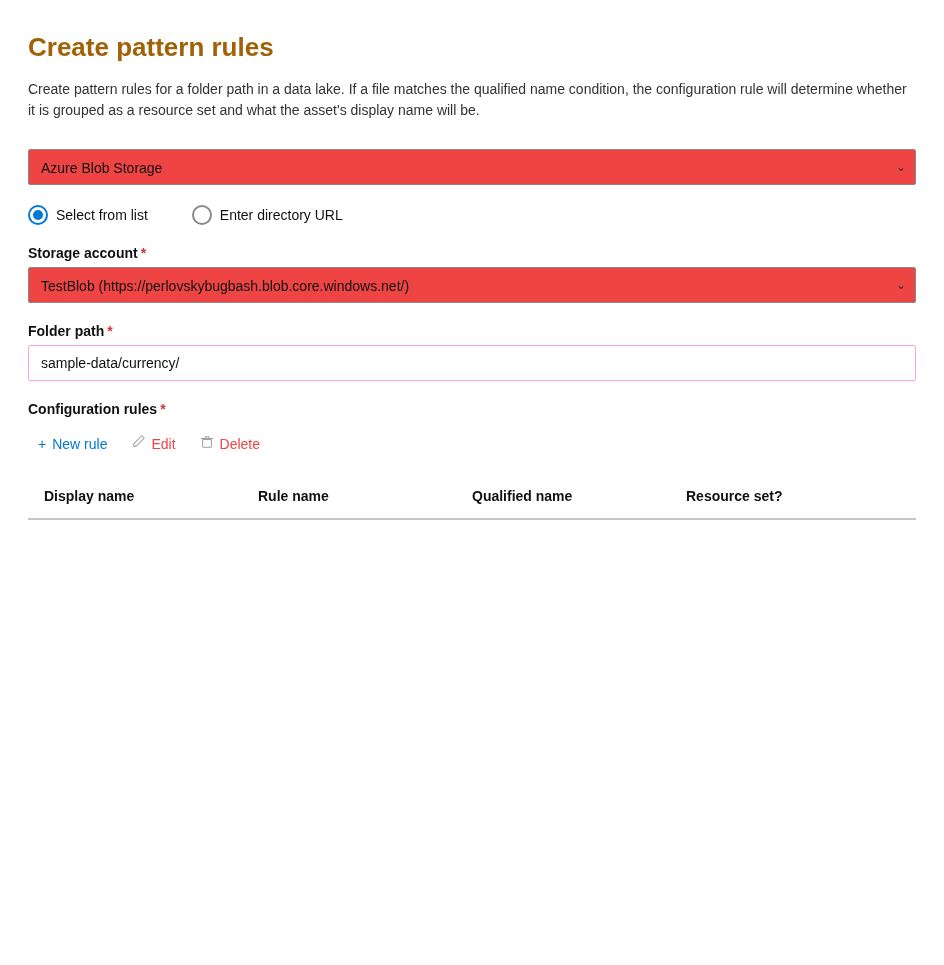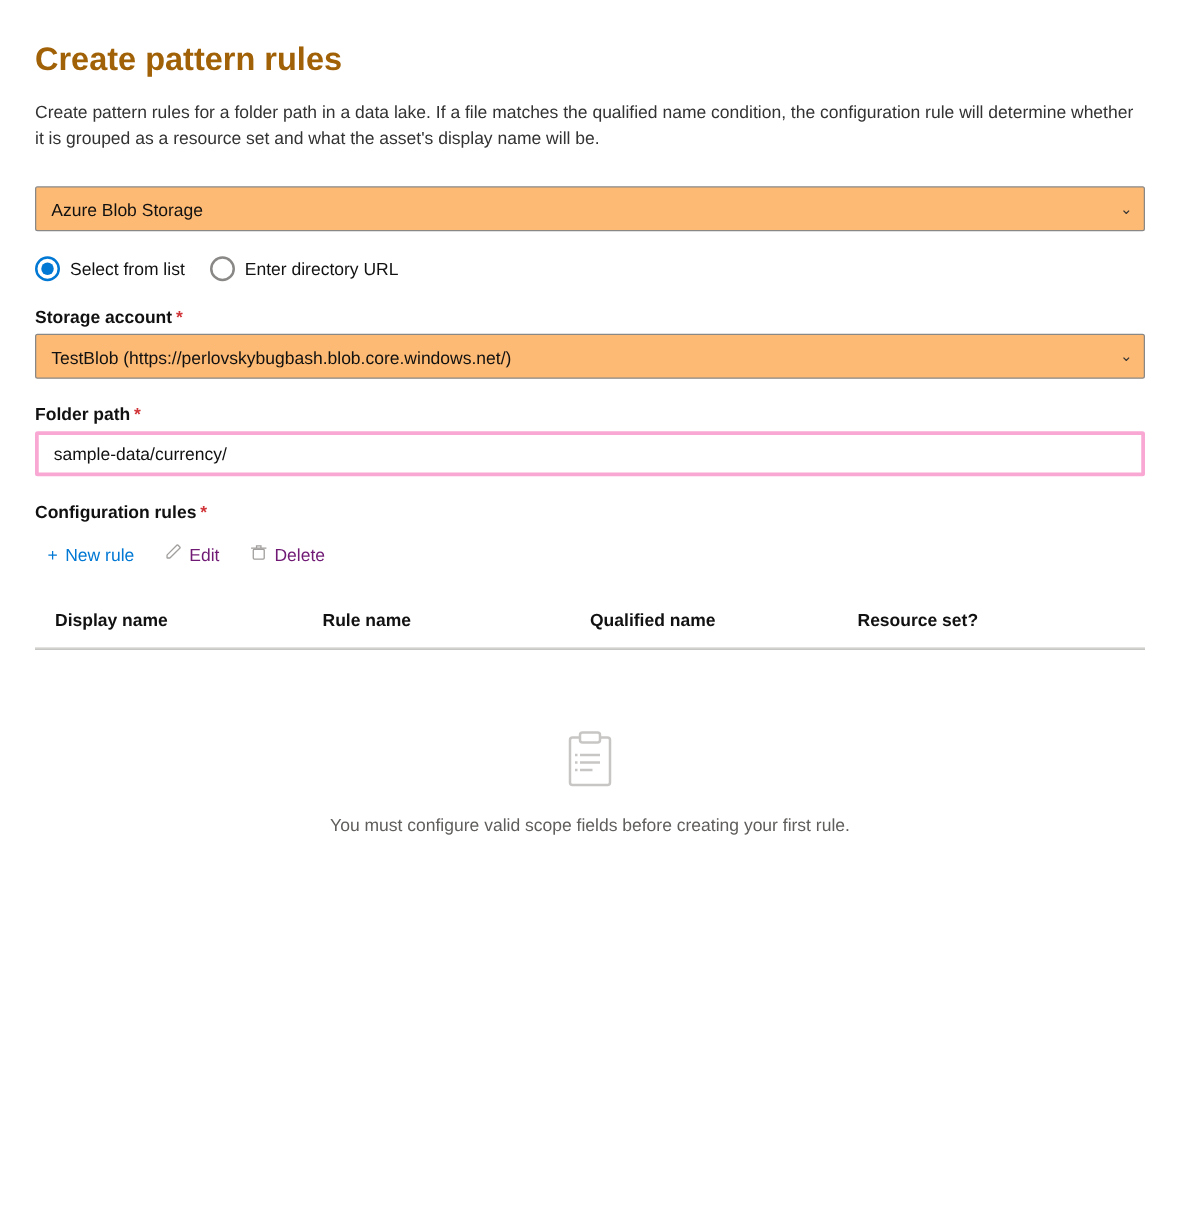--- a/index.html
+++ b/index.html
@@ -45,38 +45,38 @@
       width: 100%;
     }
     .select-field {
       width: 100%;
       height: 36px;
       border: 1px solid #8a8886;
       border-radius: 2px;
       padding: 2px 36px 0 12px;
       font-size: 14px;
       color: #111;
-      background: #fdba74;
+      background: #ef4444;
       appearance: none;
       -webkit-appearance: none;
       cursor: pointer;
     }
     .chevron-down {
       position: absolute;
       right: 10px;
       top: 50%;
       transform: translateY(-50%);
       pointer-events: none;
       color: #333;
       font-size: 12px;
     }
     .radio-group {
       display: flex;
       align-items: center;
-      gap: 20px;
+      gap: 44px;
       margin-bottom: 20px;
     }
     .radio-option {
       display: flex;
       align-items: center;
       gap: 8px;
       cursor: pointer;
       font-size: 14px;
       color: #111;
     }
@@ -97,21 +97,21 @@
     .radio-circle.selected::after {
       content: '';
       width: 10px;
       height: 10px;
       border-radius: 50%;
       background: #0078d4;
     }
     .text-input {
       width: 100%;
       height: 36px;
-      border: 3px solid #f9a8d4;
+      border: 1px solid #f9a8d4;
       border-radius: 2px;
       padding: 12px 12px;
       font-size: 14px;
       color: #111;
       background: #fff;
     }
     .section-title {
       font-size: 14px;
       font-weight: 600;
       color: #111;
@@ -129,21 +129,21 @@
       gap: 6px;
       padding: 6px 10px;
       background: transparent;
       border: none;
       cursor: pointer;
       font-size: 14px;
       color: #0078d4;
       border-radius: 2px;
     }
     .toolbar-btn.disabled {
-      color: #701a75;
+      color: #ef4444;
       cursor: default;
       text-align: right;
     }
     .toolbar-btn .btn-icon {
       font-size: 14px;
     }
     .table-container {
       width: 100%;
     }
     .table-header {
@@ -254,27 +254,14 @@
   </div>
 
   <div class="table-container">
     <div class="table-header">
       <div class="table-header-cell">Display name</div>
       <div class="table-header-cell">Rule name</div>
       <div class="table-header-cell">Qualified name</div>
       <div class="table-header-cell">Resource set?</div>
     </div>
     <hr class="divider">
-    <div class="table-empty">
-      <svg class="empty-icon" viewBox="0 0 56 56" fill="none" xmlns="http://www.w3.org/2000/svg">
-        <rect x="12" y="10" width="32" height="38" rx="2" stroke="#c8c6c4" stroke-width="2" fill="white"></rect>
-        <rect x="20" y="6" width="16" height="8" rx="2" stroke="#c8c6c4" stroke-width="2" fill="white"></rect>
-        <line x1="20" y1="24" x2="36" y2="24" stroke="#c8c6c4" stroke-width="2"></line>
-        <line x1="20" y1="30" x2="36" y2="30" stroke="#c8c6c4" stroke-width="2"></line>
-        <line x1="20" y1="36" x2="30" y2="36" stroke="#c8c6c4" stroke-width="2"></line>
-        <line x1="16" y1="24" x2="18" y2="24" stroke="#c8c6c4" stroke-width="2"></line>
-        <line x1="16" y1="30" x2="18" y2="30" stroke="#c8c6c4" stroke-width="2"></line>
-        <line x1="16" y1="36" x2="18" y2="36" stroke="#c8c6c4" stroke-width="2"></line>
-      </svg>
-      <span class="empty-text">You must configure valid scope fields before creating your first rule.</span>
-    </div>
   </div>
 </div>
 
 </body></html>

